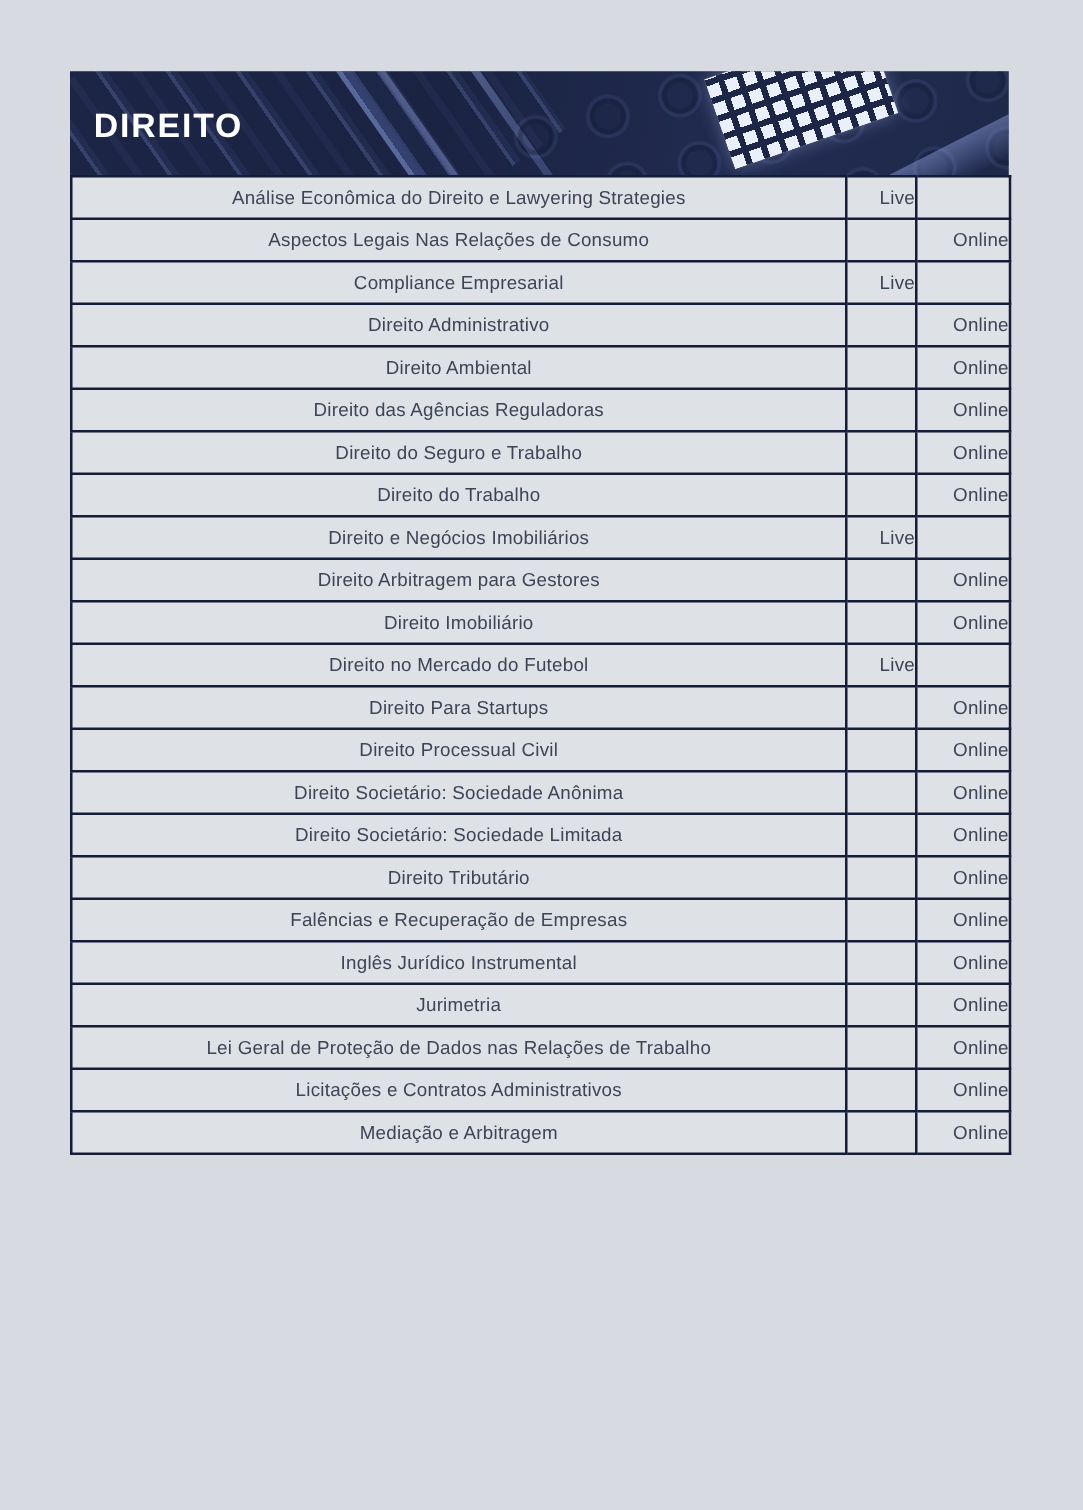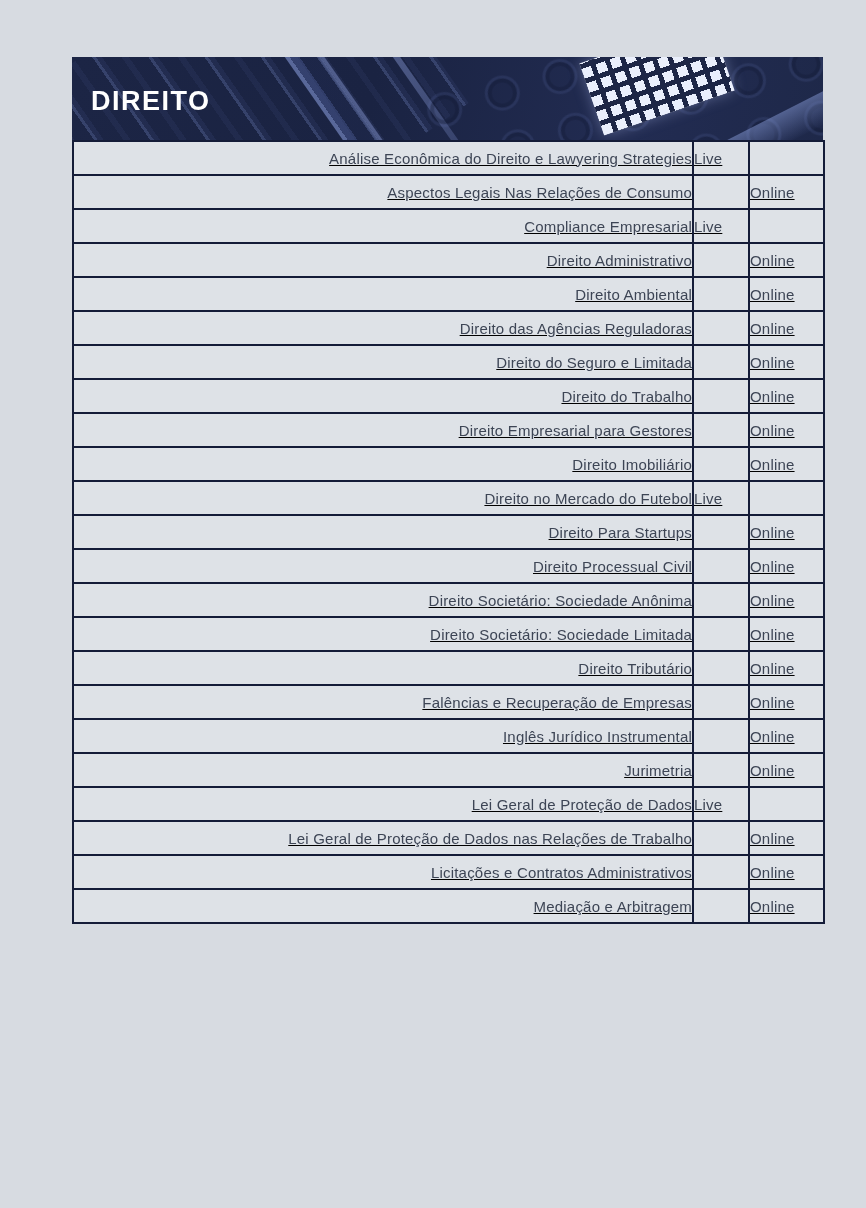--- a/index.html
+++ b/index.html
@@ -7,23 +7,22 @@
   body { font-family:"Liberation Sans", sans-serif; }
 
   .page {
     position:relative;
     width:866px; height:1208px;
     background:#d7dbe1;
     overflow:hidden;
   }
   .sheet {
     position:absolute;
-    left:72px; top:57px;
+    left:56px; top:57px;
     width:712px;
-    text-decoration:underline;
   }
 
   
   .banner {
     position:relative;
     width:751px; height:83px;
     background:linear-gradient(100deg,#1c2545 0%,#1a2342 40%,#222c52 75%,#1e2849 100%);
     overflow:hidden;
   }
   .flutes {
@@ -105,22 +104,22 @@
   td {
     border:2px solid #141c38;
     background:#dee2e7;
     height:34px;
     font-size:15px;
     color:#3d4555;
     letter-spacing:0.2px;
     white-space:nowrap;
     overflow:hidden;
   }
-  td.course { text-align:right; }
-  td.mode   { text-align:left; }
+  td.course { text-align:center; }
+  td.mode   { text-align:right; }
 </style>
 </head>
 <body>
 
 <div class="page">
   <div class="sheet">
 
     <header class="banner">
       <div class="flutes"></div>
       <div class="beam-main"></div>
@@ -171,34 +170,39 @@
           </tr>
 
 
           <tr>
             <td class="course">Direito das Agências Reguladoras</td>
             <td class="mode"></td>
             <td class="mode">Online</td>
           </tr>
 
           <tr>
-            <td class="course">Direito do Seguro e Limitada</td>
+            <td class="course">Direito do Seguro e Trabalho</td>
             <td class="mode"></td>
             <td class="mode">Online</td>
           </tr>
 
           <tr>
             <td class="course">Direito do Trabalho</td>
             <td class="mode"></td>
             <td class="mode">Online</td>
           </tr>
 
-
-          <tr>
-            <td class="course">Direito Empresarial para Gestores</td>
+          <tr>
+            <td class="course">Direito e Negócios Imobiliários</td>
+            <td class="mode">Live</td>
+            <td class="mode"></td>
+          </tr>
+
+          <tr>
+            <td class="course">Direito Arbitragem para Gestores</td>
             <td class="mode"></td>
             <td class="mode">Online</td>
           </tr>
 
           <tr>
             <td class="course">Direito Imobiliário</td>
             <td class="mode"></td>
             <td class="mode">Online</td>
           </tr>
 
@@ -250,25 +254,20 @@
             <td class="mode">Online</td>
           </tr>
 
 
           <tr>
             <td class="course">Jurimetria</td>
             <td class="mode"></td>
             <td class="mode">Online</td>
           </tr>
 
-          <tr>
-            <td class="course">Lei Geral de Proteção de Dados</td>
-            <td class="mode">Live</td>
-            <td class="mode"></td>
-          </tr>
 
           <tr>
             <td class="course">Lei Geral de Proteção de Dados nas Relações de Trabalho</td>
             <td class="mode"></td>
             <td class="mode">Online</td>
           </tr>
 
           <tr>
             <td class="course">Licitações e Contratos Administrativos</td>
             <td class="mode"></td>

